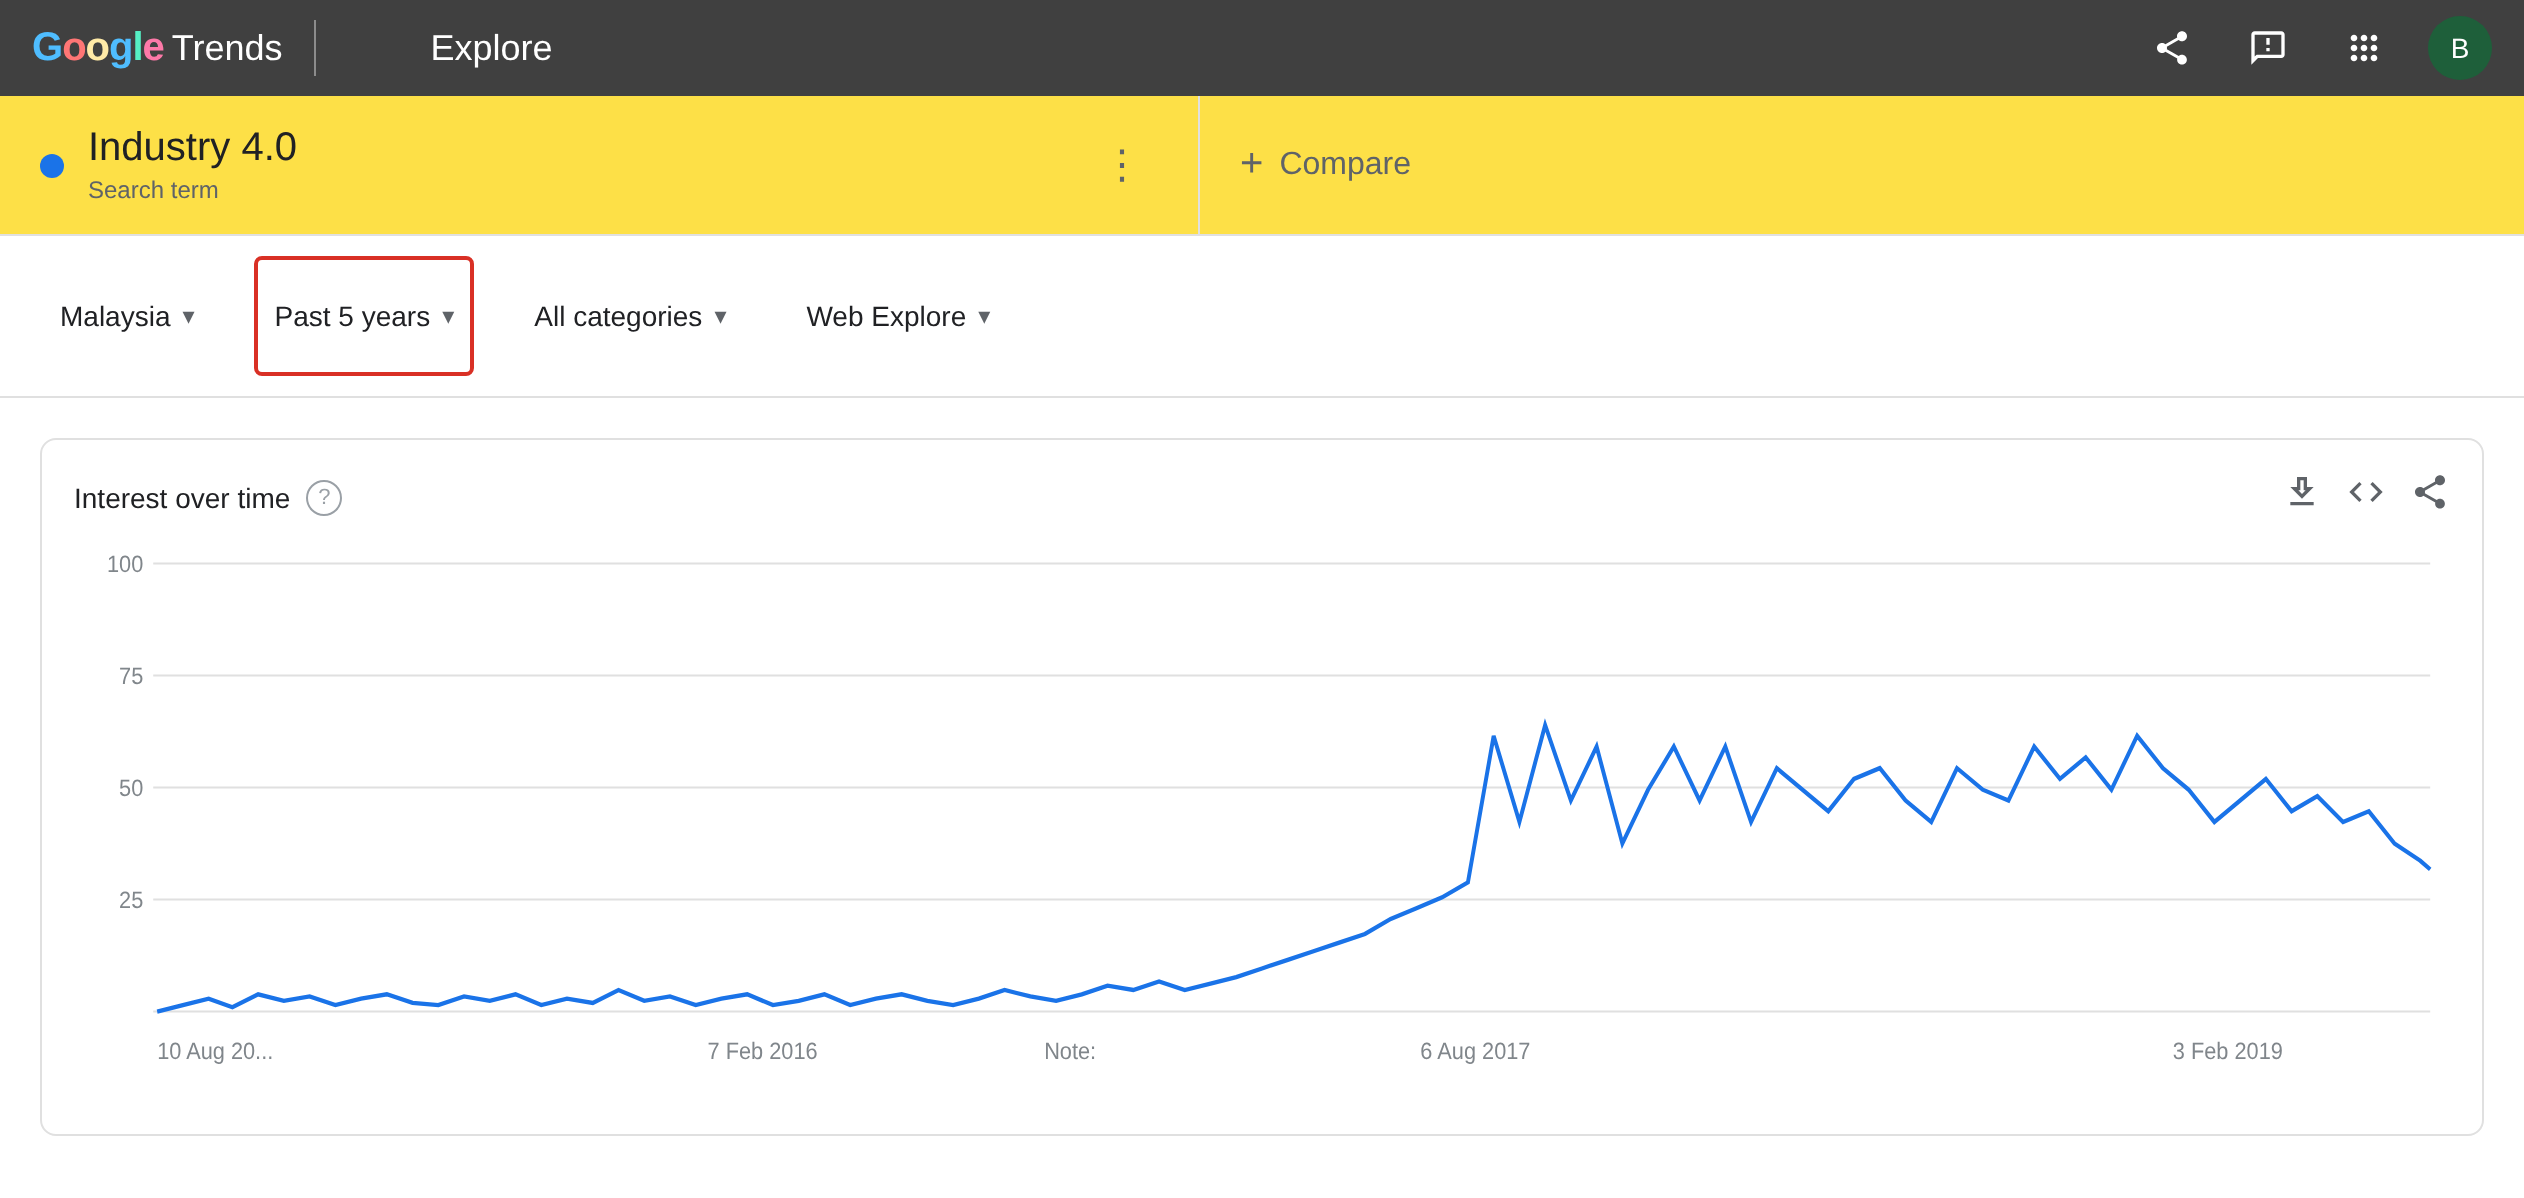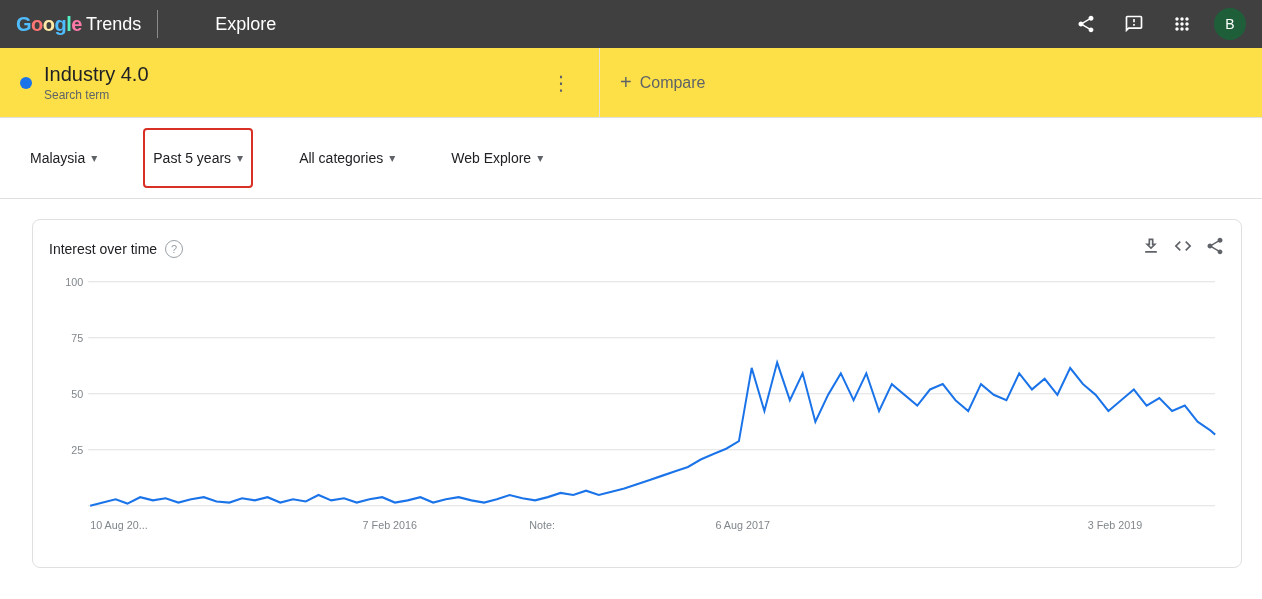--- a/index.html
+++ b/index.html
@@ -128,21 +128,21 @@
     .compare-plus {
       font-size: 20px;
       color: #5f6368;
     }
 
     
     .filters-bar {
       display: flex;
       align-items: center;
       padding: 10px 20px;
-      gap: 36px;
+      gap: 20px;
       background: #fff;
       border-bottom: 1px solid #e0e0e0;
       min-height: 56px;
     }
     .filter-btn {
       display: flex;
       align-items: center;
       gap: 6px;
       padding: 6px 10px;
       border: none;
@@ -166,21 +166,20 @@
       padding: 20px;
       background: #fff;
     }
 
     
     .chart-card {
       background: #fff;
       border: 1px solid #e0e0e0;
       border-radius: 8px;
       padding: 16px;
-      margin-left: 12px;
     }
     .chart-header {
       display: flex;
       align-items: center;
       justify-content: space-between;
       margin-bottom: 10px;
     }
     .chart-header-left {
       display: flex;
       align-items: center;

